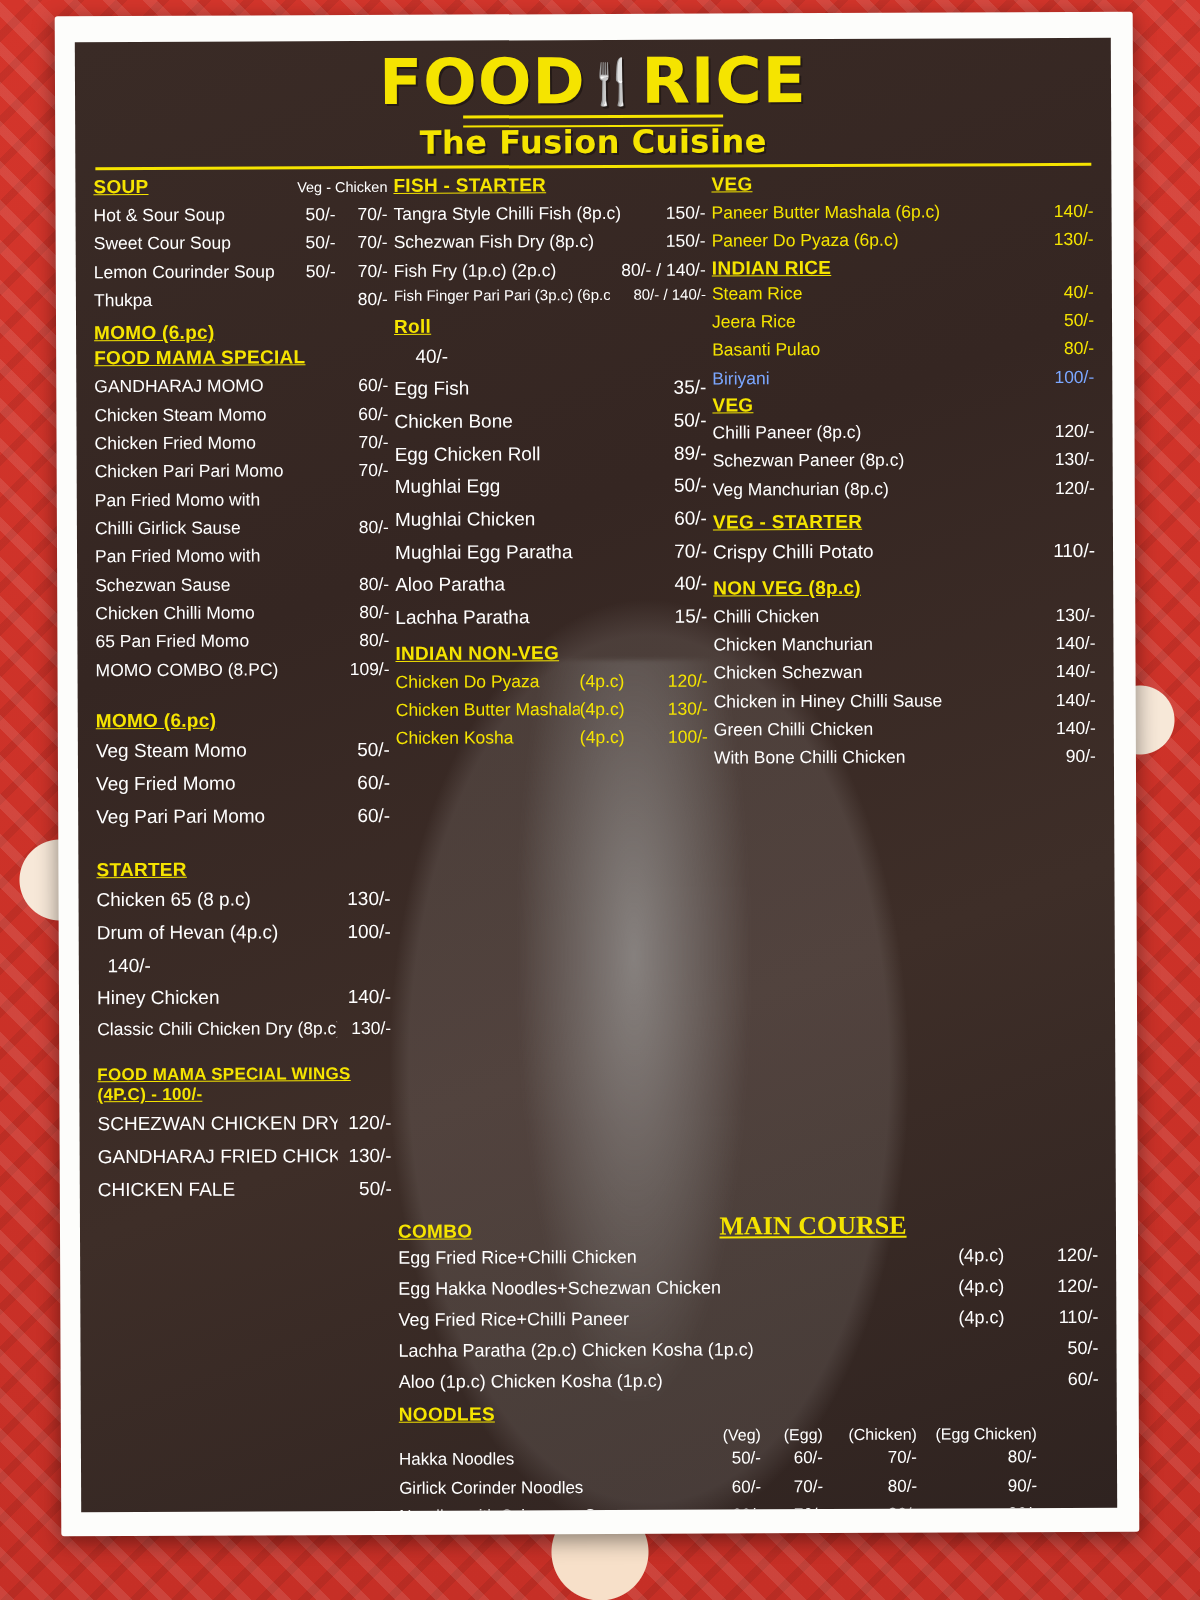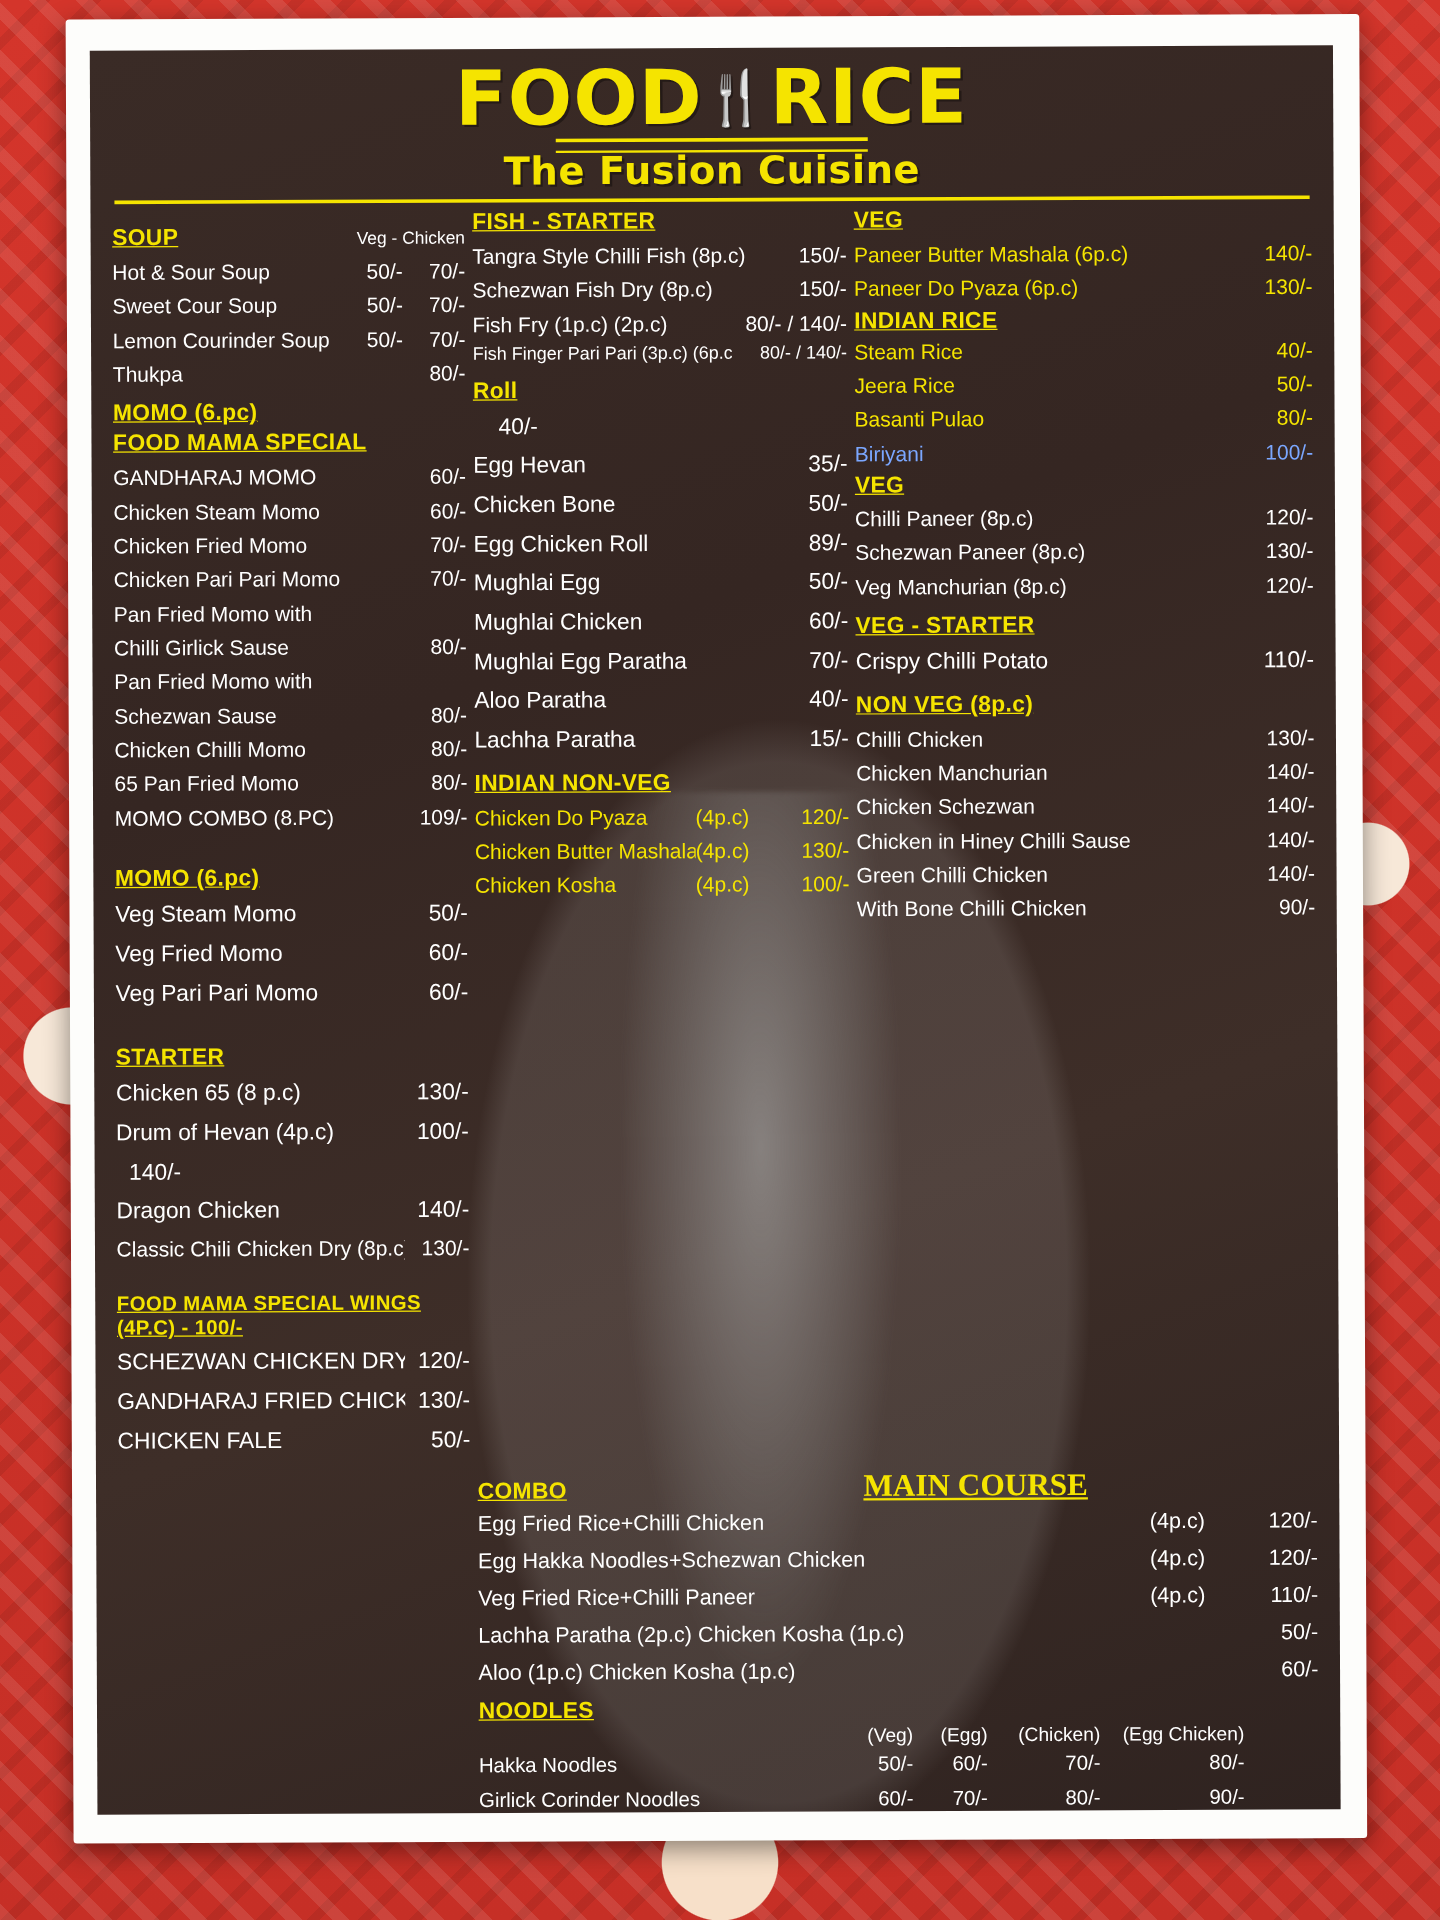--- a/index.html
+++ b/index.html
@@ -120,21 +120,21 @@
     <div class="dbl"></div>
     <div class="tagline">The Fusion Cuisine</div>
     <div class="rule"></div>
   </div>
 
   <div class="cols">
 
     <div class="col col1">
 
       <div style="display:flex;align-items:baseline;">
-        <div class="sec" style="flex:1;margin-top:12px;">SOUP</div>
+        <div class="sec" style="flex:1;margin-top:0;">SOUP</div>
         <div class="mini" style="color:#fff;padding-bottom:3px;">Veg - Chicken</div>
       </div>
 
       <div class="row">
         <span class="nm">Hot &amp; Sour Soup</span>
         <span class="p">50/-</span>
         <span class="p2">70/-</span>
       </div>
       <div class="row">
         <span class="nm">Sweet Cour Soup</span>
@@ -220,21 +220,21 @@
             <span class="p">130/-</span>
           </div>
       <div class="row lg">
             <span class="nm">Drum of Hevan (4p.c)</span>
             <span class="p">100/-</span>
           </div>
       <div class="row lg">
             <span class="p">140/-</span>
           </div>
       <div class="row lg">
-            <span class="nm">Dragon Chicken</span>
+            <span class="nm">Hiney Chicken</span>
             <span class="p">140/-</span>
           </div>
       <div class="row">
             <span class="nm">Classic Chili Chicken Dry (8p.c)</span>
             <span class="p">130/-</span>
           </div>
 
       <div class="sec small" style="margin-top:22px;">FOOD MAMA SPECIAL WINGS (4P.C) - 100/-</div>
       <div class="row lg">
             <span class="nm">SCHEZWAN CHICKEN DRY</span>
@@ -267,21 +267,21 @@
       <div class="row sm">
             <span class="nm">Fish Finger Pari Pari (3p.c) (6p.c)</span>
             <span class="p" style="width:96px;">80/- / 140/-</span>
           </div>
 
       <div class="sec">Roll</div>
       <div class="row lg">
             <span class="p">40/-</span>
           </div>
       <div class="row lg">
-            <span class="nm">Egg Hevan</span>
+            <span class="nm">Egg Fish</span>
             <span class="p">35/-</span>
           </div>
       <div class="row lg">
             <span class="nm">Chicken Bone</span>
             <span class="p">50/-</span>
           </div>
       <div class="row lg">
             <span class="nm">Egg Chicken Roll</span>
             <span class="p">89/-</span>
           </div>

